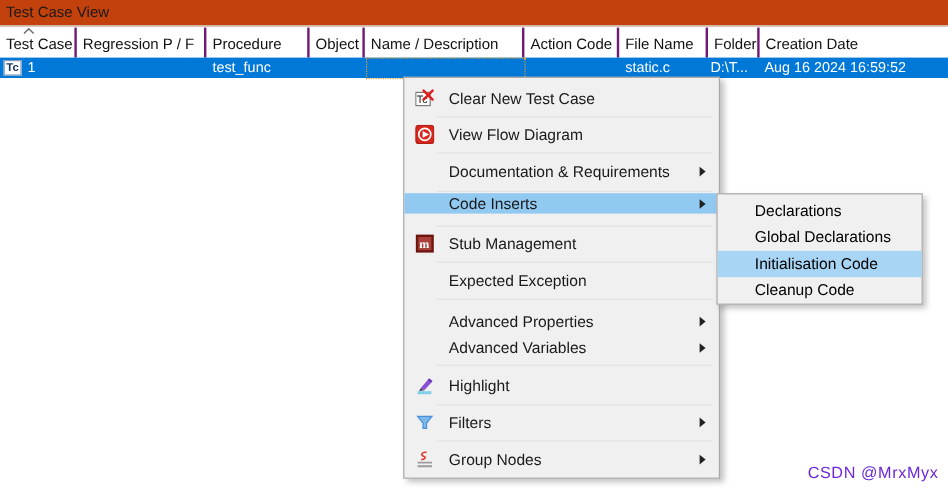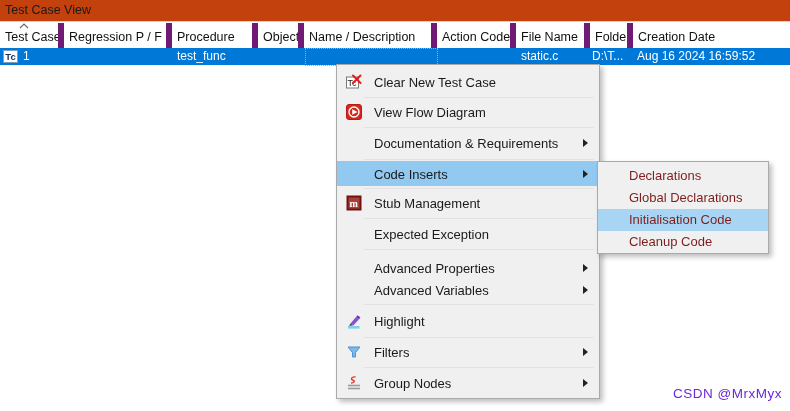--- a/index.html
+++ b/index.html
@@ -7,21 +7,21 @@
           font-family:"Liberation Sans",sans-serif;-webkit-font-smoothing:antialiased;}
 
   
   .titlebar{position:absolute;left:0;top:0;width:790px;height:22px;background:#c2410c;
             border-bottom:1px solid #d4d4d4;box-sizing:border-box;}
   .titlebar .t{position:absolute;left:5px;top:0;line-height:21px;font-size:12.5px;color:#1a1a1a;}
 
   
   .header{position:absolute;left:0;top:23px;width:790px;height:25px;background:#fff;}
   .hcell{position:absolute;top:0;height:25px;line-height:29px;font-size:12.5px;color:#111;
-         padding-left:5px;box-sizing:border-box;border-right:6px solid #701a75;
+         padding-left:5px;box-sizing:border-box;border-right:2px solid #701a75;
          white-space:nowrap;overflow:hidden;}
   .hcell.last{border-right:none;}
   .sortglyph{position:absolute;left:19px;top:23px;width:10px;height:6px;}
 
   
   .row{position:absolute;left:0;top:48px;width:790px;height:17px;background:#0078d7;}
   .row .c{position:absolute;top:0;line-height:17px;font-size:12px;color:#ffffff;white-space:nowrap;}
   .tc-badge{position:absolute;left:3px;top:2px;width:15px;height:13px;background:#fff;
             border:1px solid #7f9db9;box-sizing:border-box;color:#16335d;font-weight:bold;
             font-size:9.5px;line-height:11px;text-align:center;}
@@ -40,21 +40,21 @@
              width:0;height:0;border-left:5px solid #222;border-top:4px solid transparent;
              border-bottom:4px solid transparent;}
   .mi.hl{background:#91c9f1;}
   .msep{position:absolute;left:27px;right:5px;height:1px;background:#e2e2e2;}
 
   
   .submenu{position:absolute;left:597px;top:161px;width:172px;height:93px;background:#f0f0f0;
            border:1px solid #a9a9a9;box-sizing:border-box;box-shadow:3px 3px 5px rgba(0,0,0,0.25);
            z-index:11;}
   .smi{position:absolute;left:0;width:100%;height:22px;line-height:22px;font-size:13px;
-       color:#7f1d1d;padding-left:31px;box-sizing:border-box;white-space:nowrap;}
+       color:#000000;padding-left:31px;box-sizing:border-box;white-space:nowrap;}
   .smi.hl{background:#a9d5f4;}
 
   
   .watermark{position:absolute;right:8px;top:386px;font-size:13.5px;color:#6d28d9;
              letter-spacing:0.5px;}
 </style>
 </head>
 <body>
 
 <div class="screen">
@@ -117,21 +117,21 @@
       <span class="lbl">View Flow Diagram</span>
     </div>
     <div class="msep" style="top:62px"></div>
 
     <div class="mi" style="top:63px;height:30px">
       <span class="lbl">Documentation &amp; Requirements</span>
       <span class="arrow"></span>
     </div>
     <div class="msep" style="top:94px"></div>
 
-    <div class="mi hl" style="top:96px;height:25px">
+    <div class="mi hl" style="top:96px;height:17px">
       <span class="lbl">Code Inserts</span>
       <span class="arrow"></span>
     </div>
     <div class="msep" style="top:123px"></div>
 
     <div class="mi" style="top:124px;height:28px">
       <span class="ic">
         <svg width="16" height="16" viewBox="0 0 16 16">
           <rect x="1.5" y="1.5" width="13" height="13" fill="#a84039" stroke="#6d1410" stroke-width="2"></rect>
           <text x="3.4" y="11.8" font-size="10" font-weight="bold" fill="#ffffff" font-family="Liberation Serif, serif">m</text>

